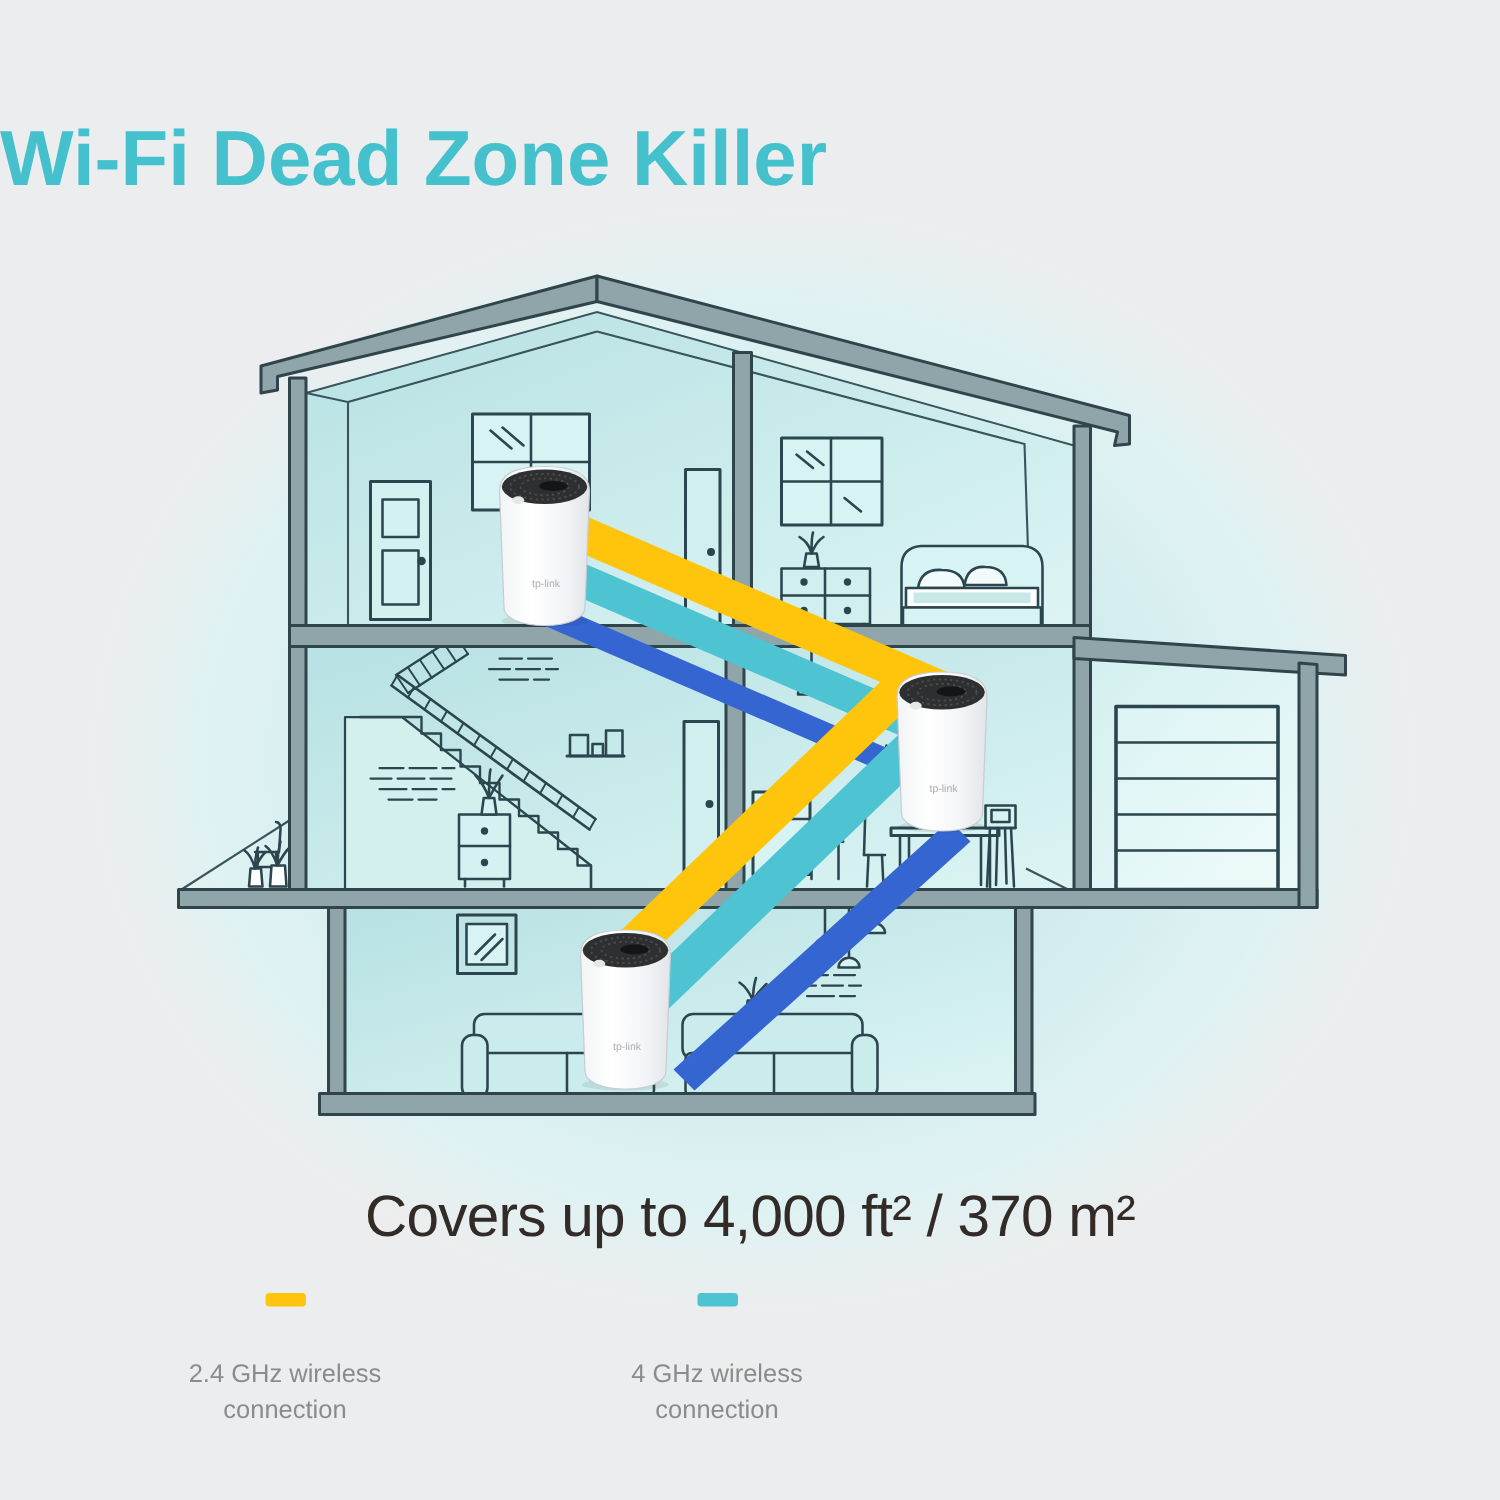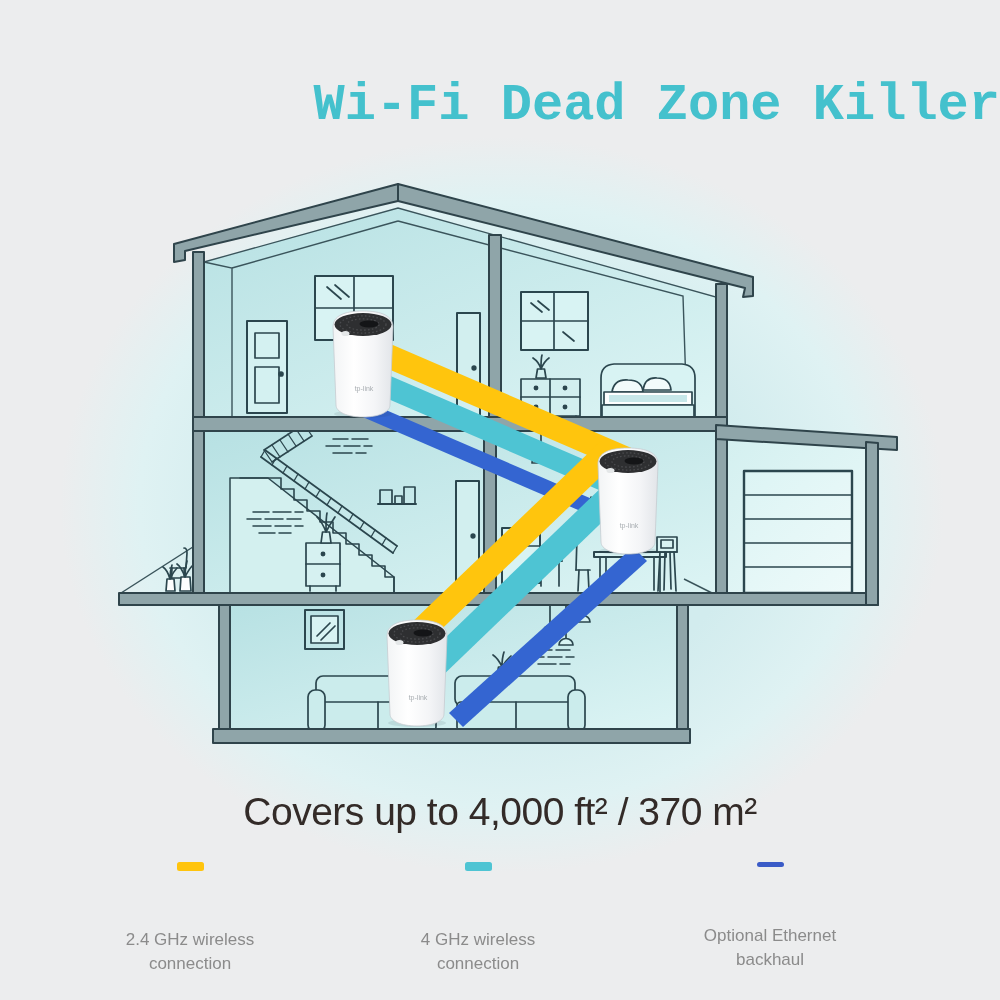--- a/index.html
+++ b/index.html
@@ -4,33 +4,32 @@
 <style>
   html,body{margin:0;padding:0;}
   body{
     width:1000px;height:1000px;position:relative;overflow:hidden;
     background:#ECEDEE;
     font-family:"Liberation Sans",sans-serif;
   }
   .illustration{position:absolute;left:0;top:0;z-index:0;}
   .page-title{
     position:absolute;left:0;top:76px;width:1000px;z-index:2;
-    text-align:right;font-size:52px;font-weight:700;color:#44C1CD;
+    text-align:left;font-size:52px;font-weight:700;color:#44C1CD;
     letter-spacing:0px;
-    font-family:Liberation Mono, monospace;
   }
   .coverage{
     position:absolute;left:0;top:790px;width:1000px;z-index:2;
     text-align:center;font-size:39px;font-weight:500;color:#332B28;
     letter-spacing:-0.5px;
   }
   .legend{position:absolute;left:0;top:858px;width:1000px;height:110px;z-index:2;}
   .legend-item{
     position:absolute;top:0;width:220px;margin-left:-110px;
-    display:flex;flex-direction:column;align-items:center;gap:24px;
+    display:flex;flex-direction:column;align-items:center;
   }
   .legend-item .swatch{display:block;border-radius:2.5px;margin-top:4px;}
   .swatch-wide{width:27px;height:9px;}
   .swatch-thin{width:27px;height:5px;margin-top:6px;}
   .legend-label{
     margin-top:33px;text-align:center;font-size:17px;line-height:1.42;
     color:#8B8B8B;font-weight:400;
   }
 </style>
 </head>
@@ -326,20 +325,13 @@
       <span>connection</span>
     </div>
   </div>
   <div class="legend-item" style="left:478px">
     <span class="swatch swatch-wide" style="background-color: rgb(78, 196, 211);"></span>
     <div class="legend-label">
       <span>4 GHz wireless</span><br>
       <span>connection</span>
     </div>
   </div>
-  <div class="legend-item" style="left:770px">
-    <span class="swatch swatch-thin" style="background-color: rgb(58, 91, 199);"></span>
-    <div class="legend-label">
-      <span>Optional Ethernet</span><br>
-      <span>backhaul</span>
-    </div>
-  </div>
 </div>
 
 </body></html>

